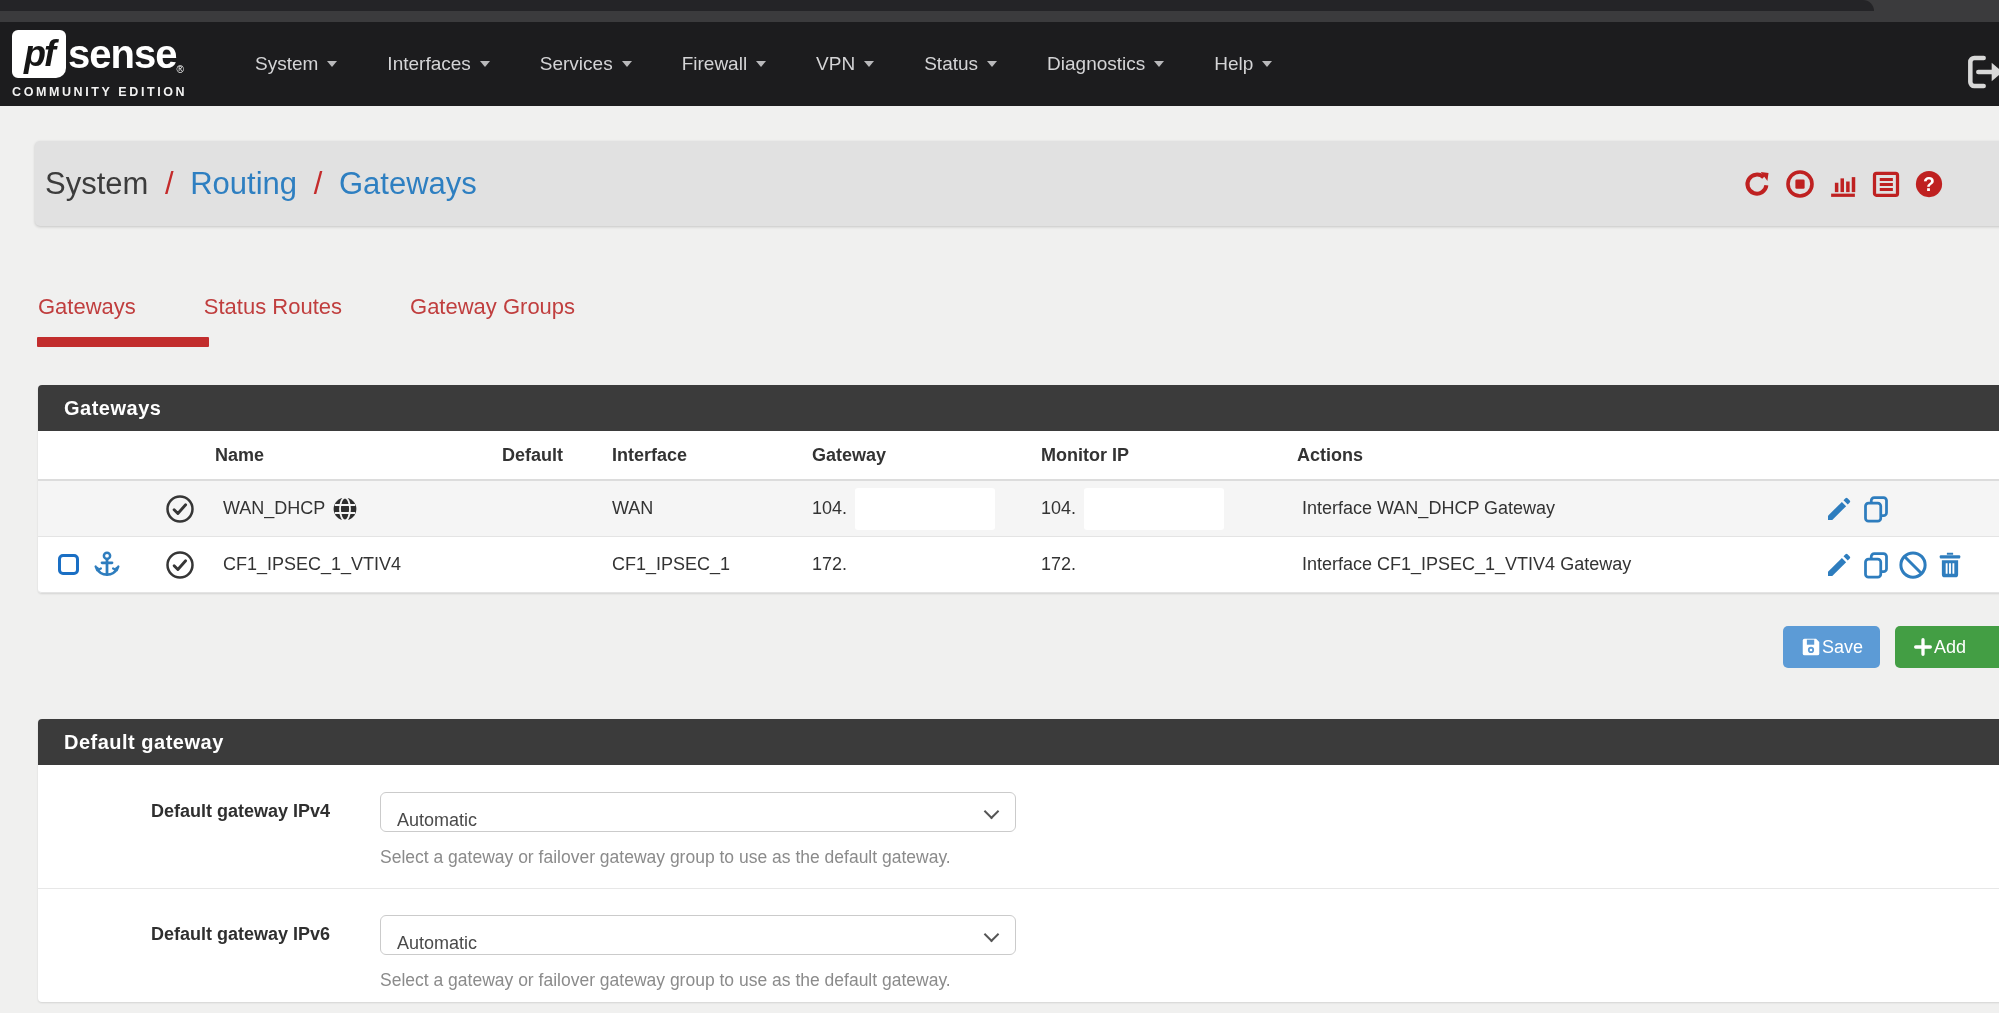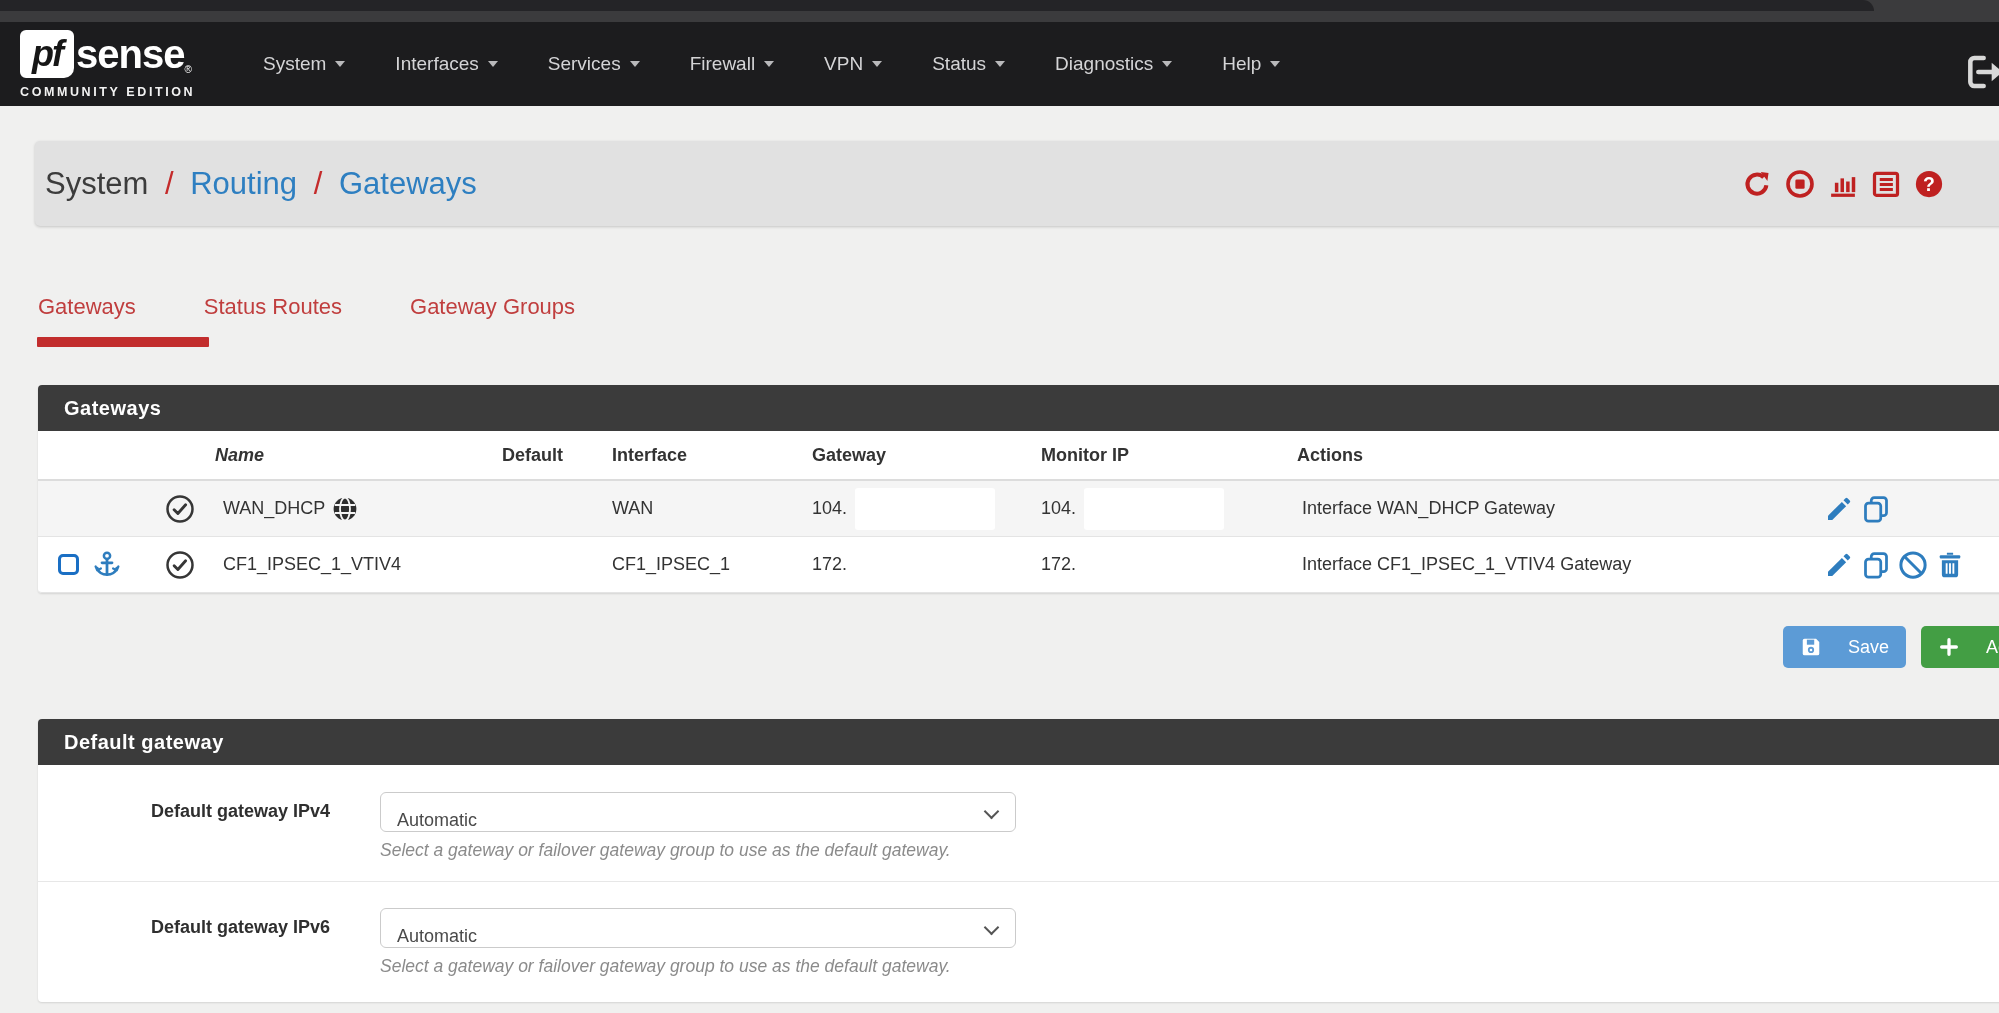--- a/index.html
+++ b/index.html
@@ -14,21 +14,21 @@
 
   
   .browser-strip { position:absolute; top:0; left:0; width:100%; height:22px; background:#3b3b3d; }
   .browser-tab  { position:absolute; top:0; left:0; width:1874px; height:11px; background:#242427; border-top-right-radius:14px; }
 
   
   .navbar {
     position:absolute; top:22px; left:0; width:100%; height:84px;
     background:#1c1c1e; display:flex; align-items:center;
   }
-  .logo { margin-left:20px; display:flex; flex-direction:column; width:190px; }
+  .logo { margin-left:12px; display:flex; flex-direction:column; width:190px; }
   .logo-top { display:flex; align-items:center; height:50px; }
   .pf-box {
     background:#ffffff; color:#161616; border-radius:6px 6px 10px 6px;
     width:54px; height:48px; display:flex; align-items:center; justify-content:center;
     font-style:italic; font-weight:bold; font-size:36px; letter-spacing:-2px;
   }
   .sense { color:#fff; font-weight:bold; font-size:40px; letter-spacing:-1px; margin-left:2px; }
   .reg { color:#fff; font-size:10px; align-self:flex-end; margin-bottom:4px; }
   .tagline { color:#f2f2f2; font-size:12.5px; font-weight:bold; letter-spacing:2.6px; margin-top:6px; white-space:nowrap; }
 
@@ -78,34 +78,34 @@
     display:grid;
     grid-template-columns:127px 48px 289px 110px 200px 229px 252px 527px 1fr;
     align-items:center;
   }
   .grow.head { height:50px; font-weight:bold; color:#333; font-size:18px; border-bottom:2px solid #dcdcdc; background:#fff; }
   .grow.r0 { height:56px; background:#f5f5f5; border-bottom:1px solid #e4e4e4; }
   .grow.r1 { height:56px; background:#ffffff; border-bottom:1px solid #e4e4e4; border-radius:0 0 4px 4px; }
   .gcell { font-size:18px; color:#333; display:flex; align-items:center; }
   .gcell.name { padding-left:10px; }
   .gcell.desc { padding-left:9px; }
-  .gcell.hdr-name { padding-left:2px;font-style:italic; }
+  .gcell.hdr-name { padding-left:2px; }
   .controls { display:flex; align-items:center; gap:13px; padding-left:20px; }
   .chk {
     width:21px; height:21px; border:3px solid #1a6fc4; border-radius:5px; background:transparent; cursor:pointer;
   }
   .redact { display:inline-block; width:140px; height:42px; background:#ffffff; border-radius:3px; margin-left:8px; }
   .actions { display:flex; align-items:center; gap:7px; padding-left:4px; }
   .act { width:30px; height:30px; cursor:pointer; display:block; }
   .icon-sm { margin-left:7px; display:block; }
 
   
   .btn-row { position:absolute; top:626px; left:1783px; display:flex; gap:15px; }
   .btn {
-    display:flex; align-items:center; gap:26px; color:#fff; font-size:18px;
+    display:flex; align-items:center; gap:0; color:#fff; font-size:18px;
     border:none; border-radius:5px; padding:0 17px; height:42px; cursor:pointer; white-space:nowrap;
   }
   .btn-save { background:#5c9bd6; }
   .btn-add  { background:#439e44; width:126px; }
 
   
   .form-row { display:flex; padding-top:27px; margin:0; }
   .form-row.divided { border-bottom:1px solid #e7e7e7; padding-bottom:20px; }
   .form-row.last { padding-top:26px; }
   .flabel {
@@ -115,21 +115,21 @@
   .fcontrol { margin-left:50px; }
   .fselect {
     width:636px; height:40px; border:1px solid #cbcbcb; border-radius:6px; background:#fff;
     display:flex; align-items:flex-end; padding-left:16px; font-size:18px; color:#4a4a4a;
     position:relative; cursor:pointer;
   }
   .chev {
     position:absolute; right:18px; top:13px; width:11px; height:11px;
     border-right:2px solid #555; border-bottom:2px solid #555; transform:rotate(45deg);
   }
-  .fhelp { margin-top:8px; font-size:17.5px; color:#8b8b8b;font-style:italic; }
+  .fhelp { margin-top:15px; font-size:17.5px; color:#8b8b8b; }
 </style>
 </head>
 <body>
 
 <div id="screen">
 
   <div class="browser-strip">
     <div class="browser-tab"></div>
   </div>
 

